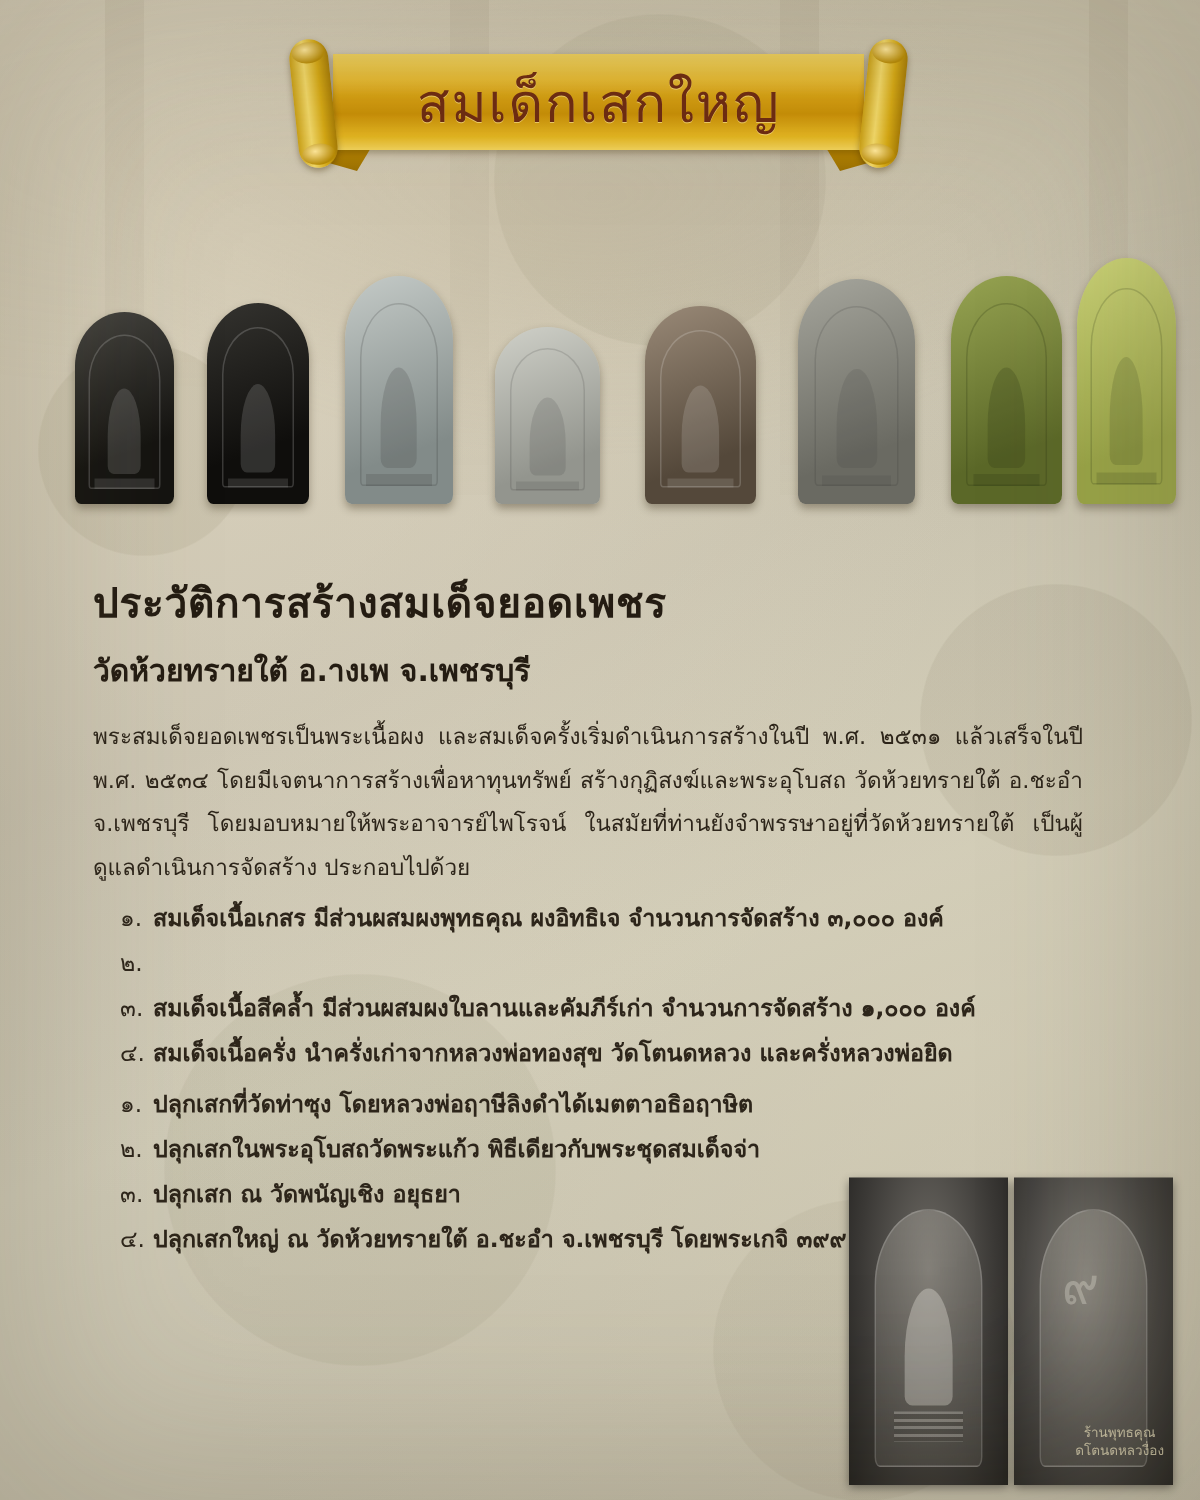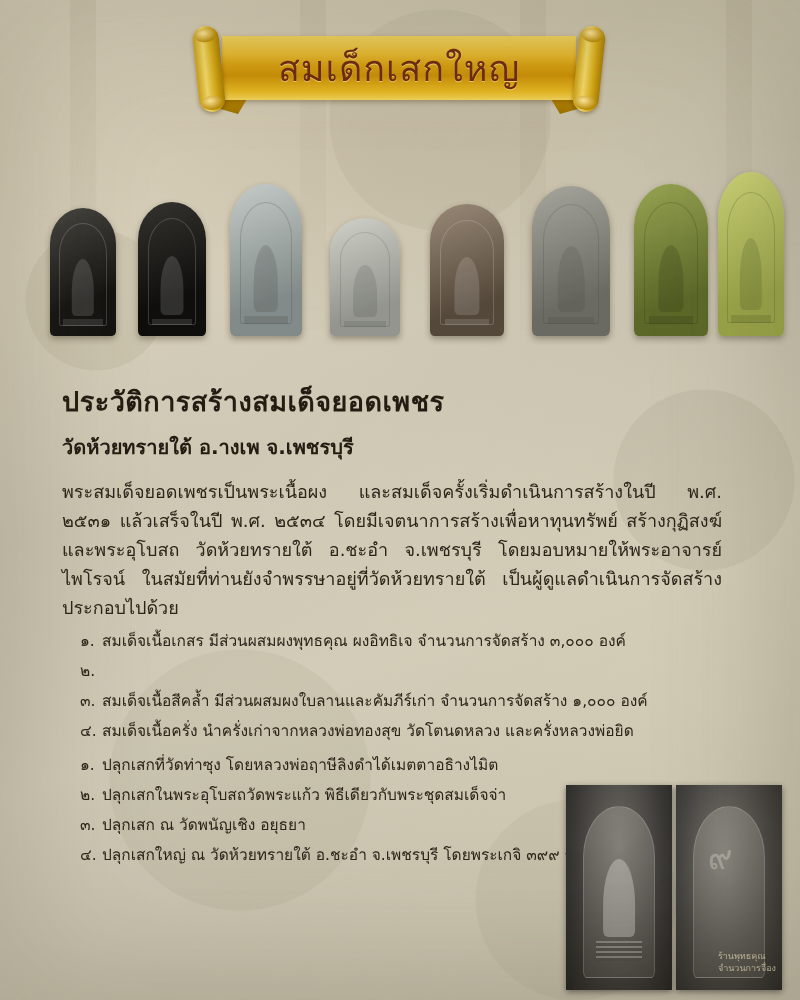--- a/index.html
+++ b/index.html
@@ -158,35 +158,35 @@
     letter-spacing: .5px;
   }
   h2 {
     margin: 8px 0 0 0;
     font-size: 20px;
     font-weight: bold;
     color: #241c12;
   }
   .para {
     margin-top: 14px;
-    font-size: 18px;
+    font-size: 15px;
     line-height: 29px;
     color: #2d251a;
     text-align: justify;
     width: 660px;
   }
   .list { margin-top: 4px; }
   .li {
     display: flex;
     font-size: 15.5px;
     line-height: 30px;
     color: #2d251a;
   }
   .li .num { width: 40px; flex: none; padding-left: 18px; box-sizing: border-box; }
-  .li .txt { flex: 1; }
+  .li .txt { flex: 1; font-weight: bold; }
   .li .txt .cont { display: block; padding-left: 18px; }
   .lead {
     margin-top: 12px;
     font-size: 15.5px;
     line-height: 30px;
     color: #2d251a;
   }
 
   
   #inset {
@@ -224,21 +224,21 @@
   .photo .tiers {
     position:absolute; left:28%; right:28%; bottom:14%; height:10%;
     background: repeating-linear-gradient(180deg, rgba(235,232,224,.30) 0 2px, rgba(60,58,54,.2) 2px 5px);
   }
   .stamp {
     position: absolute;
     right: 6px; bottom: 16px;
     font-size: 9px;
     line-height: 12px;
     color: rgba(235,225,190,.75);
-    text-align: left;
+    text-align: center;
   }
   .photo .script {
     position:absolute; left:30%; top:22%;
     font-size: 34px; color: rgba(230,226,214,.35);
   }
 </style>
 </head>
 <body>
 
 <div id="page">
@@ -334,21 +334,21 @@
         <span class="txt">
           <span>สมเด็จเนื้อครั่ง นำครั่งเก่าจากหลวงพ่อทองสุข วัดโตนดหลวง และครั่งหลวงพ่อยิด</span>
         </span>
       </div>
     </div>
 
 
     <div class="list">
       <div class="li">
         <span class="num">๑.</span>
-        <span class="txt">ปลุกเสกที่วัดท่าซุง โดยหลวงพ่อฤาษีลิงดำได้เมตตาอธิางไมิต</span>
+        <span class="txt">ปลุกเสกที่วัดท่าซุง โดยหลวงพ่อฤาษีลิงดำได้เมตตาอธิอฤาษิต</span>
       </div>
       <div class="li">
         <span class="num">๒.</span>
         <span class="txt">ปลุกเสกในพระอุโบสถวัดพระแก้ว พิธีเดียวกับพระชุดสมเด็จจ่า</span>
       </div>
       <div class="li">
         <span class="num">๓.</span>
         <span class="txt">ปลุกเสก ณ วัดพนัญเชิง อยุธยา</span>
       </div>
       <div class="li">
@@ -362,19 +362,19 @@
     <div class="photo front">
       <div class="amShape"></div>
       <div class="bud"></div>
       <div class="tiers"></div>
     </div>
     <div class="photo back">
       <div class="amShape"></div>
       <div class="script">๙</div>
       <div class="stamp">
         <div>ร้านพุทธคุณ</div>
-        <div>จำนวนการจื่อง</div>
+        <div>ดโตนดหลวงื่อง</div>
       </div>
     </div>
   </div>
 
   <div class="vign"></div>
 </div>
 
 </body></html>

